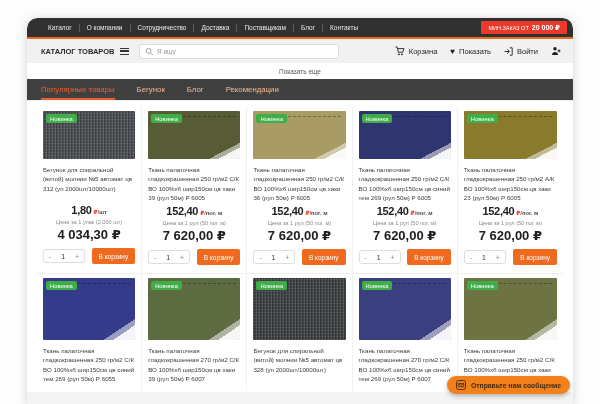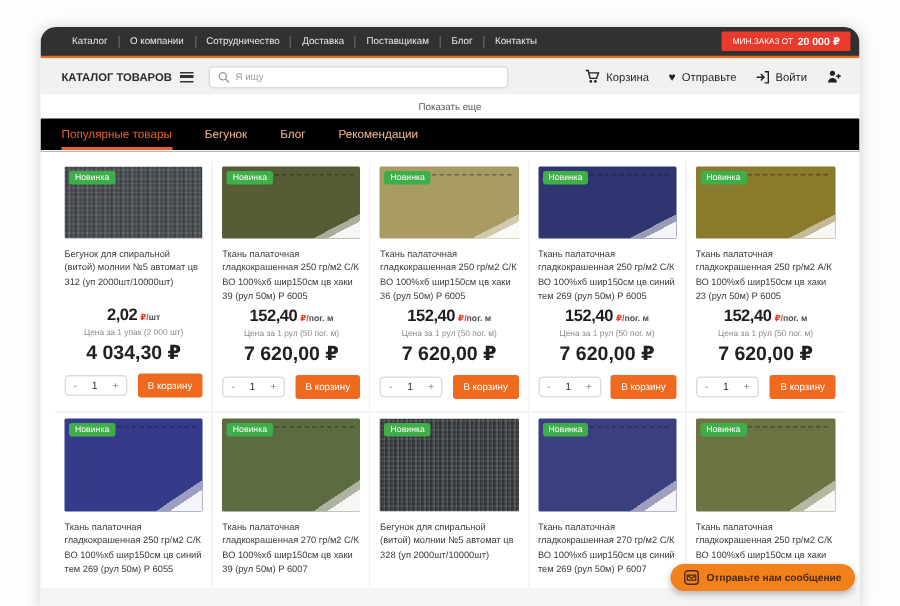--- a/index.html
+++ b/index.html
@@ -41,21 +41,21 @@
   .h-act { display:flex; align-items:center; gap:4px; cursor:pointer; white-space:nowrap; }
   .heart-glyph { font-size:8px; color:#1f1f1f; }
 
   
   .show-more-row { height:16px; display:flex; justify-content:center; align-items:center;
                    background:#fff; }
   .show-more { font-size:6.5px; color:#555; cursor:pointer; }
 
   
   .tabs { display:flex; gap:22px; padding:0 14px; height:22px; align-items:flex-end;
-          border-bottom:1px solid #f0f0f0; background:#000000; }
+          border-bottom:1px solid #f0f0f0; background:#404040; }
   .tab { font-size:7.8px; padding-bottom:6px; cursor:pointer; white-space:nowrap; }
   .tab.active { color:#e8612c; border-bottom:2px solid #e8612c; padding-bottom:4px; }
   .tab:not(.active) { color:#f5b893; }
 
   
   .grid { display:grid; grid-template-columns:repeat(5,1fr); padding:6px 10px 0; }
   .card { padding:4px 6px 8px; border-right:1px solid #f1f1f1; position:relative;
           display:flex; flex-direction:column; background:#fff; }
   .card:nth-child(5n) { border-right:none; }
   .card:nth-child(n+6) { border-top:1px solid #f1f1f1; }
@@ -144,21 +144,21 @@
       <div class="h-act">
         <svg width="10" height="10" viewBox="0 0 10 10">
           <path d="M0.5 1h1.6l1.3 5.2h4.3L9 2.6H2.6" fill="none" stroke="#1f1f1f" stroke-width="0.9"></path>
           <circle cx="3.9" cy="8.3" r="0.9" fill="#1f1f1f"></circle>
             <circle cx="6.9" cy="8.3" r="0.9" fill="#1f1f1f"></circle>
         </svg>
         <span>Корзина</span>
       </div>
       <div class="h-act">
         <span class="heart-glyph">♥</span>
-        <span>Отправьте</span>
+        <span>Показать</span>
       </div>
       <div class="h-act">
         <svg width="9" height="9" viewBox="0 0 9 9">
           <path d="M0.5 4.5h4.5M3.2 2.3l2.2 2.2-2.2 2.2" fill="none" stroke="#1f1f1f" stroke-width="0.9"></path>
           <path d="M5.8 0.8h2.4v7.4H5.8" fill="none" stroke="#1f1f1f" stroke-width="0.9"></path>
         </svg>
         <span>Войти</span>
       </div>
       <div class="h-act">
         <svg width="10" height="10" viewBox="0 0 10 10">
@@ -182,21 +182,21 @@
     </div>
 
   <div class="grid">
   <div class="card">
     <div class="img texture" style="background-color: rgb(71, 75, 79);">
       <span class="badge">Новинка</span>
     </div>
     <div class="title">Бегунок для спиральной (витой) молнии №5 автомат цв 312 (уп 2000шт/10000шт)</div>
     <div class="price-block">
       <div class="price-line">
-        <span class="price">2,02</span>
+        <span class="price">1,80</span>
         <span class="unit">₽/шт</span>
       </div>
       <div class="price-note">Цена за 1 упак (2 000 шт)</div>
       <div class="pack-price">4 034,30 ₽</div>
     </div>
     <div class="controls">
       <div class="stepper">
         <span class="pm">-</span>
         <span>1</span>
         <span class="pm">+</span>

